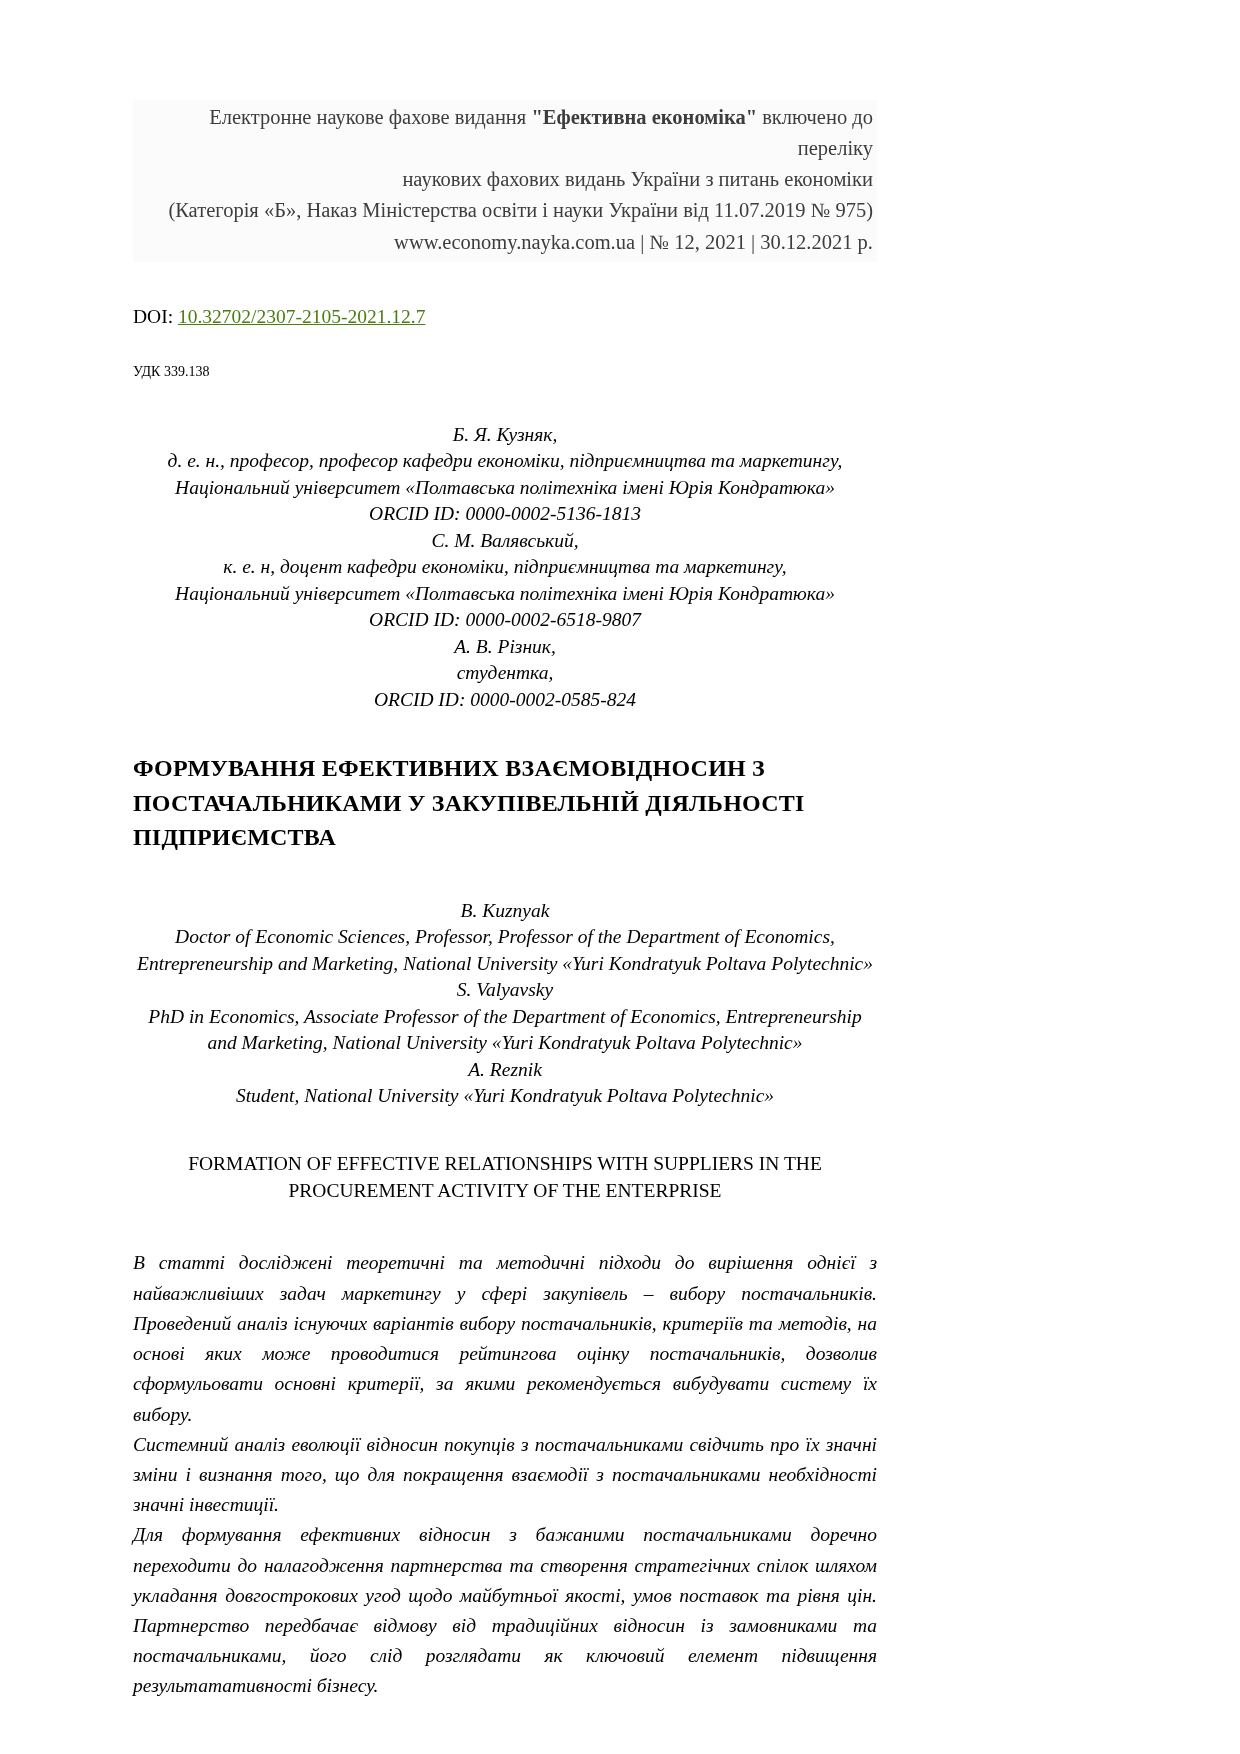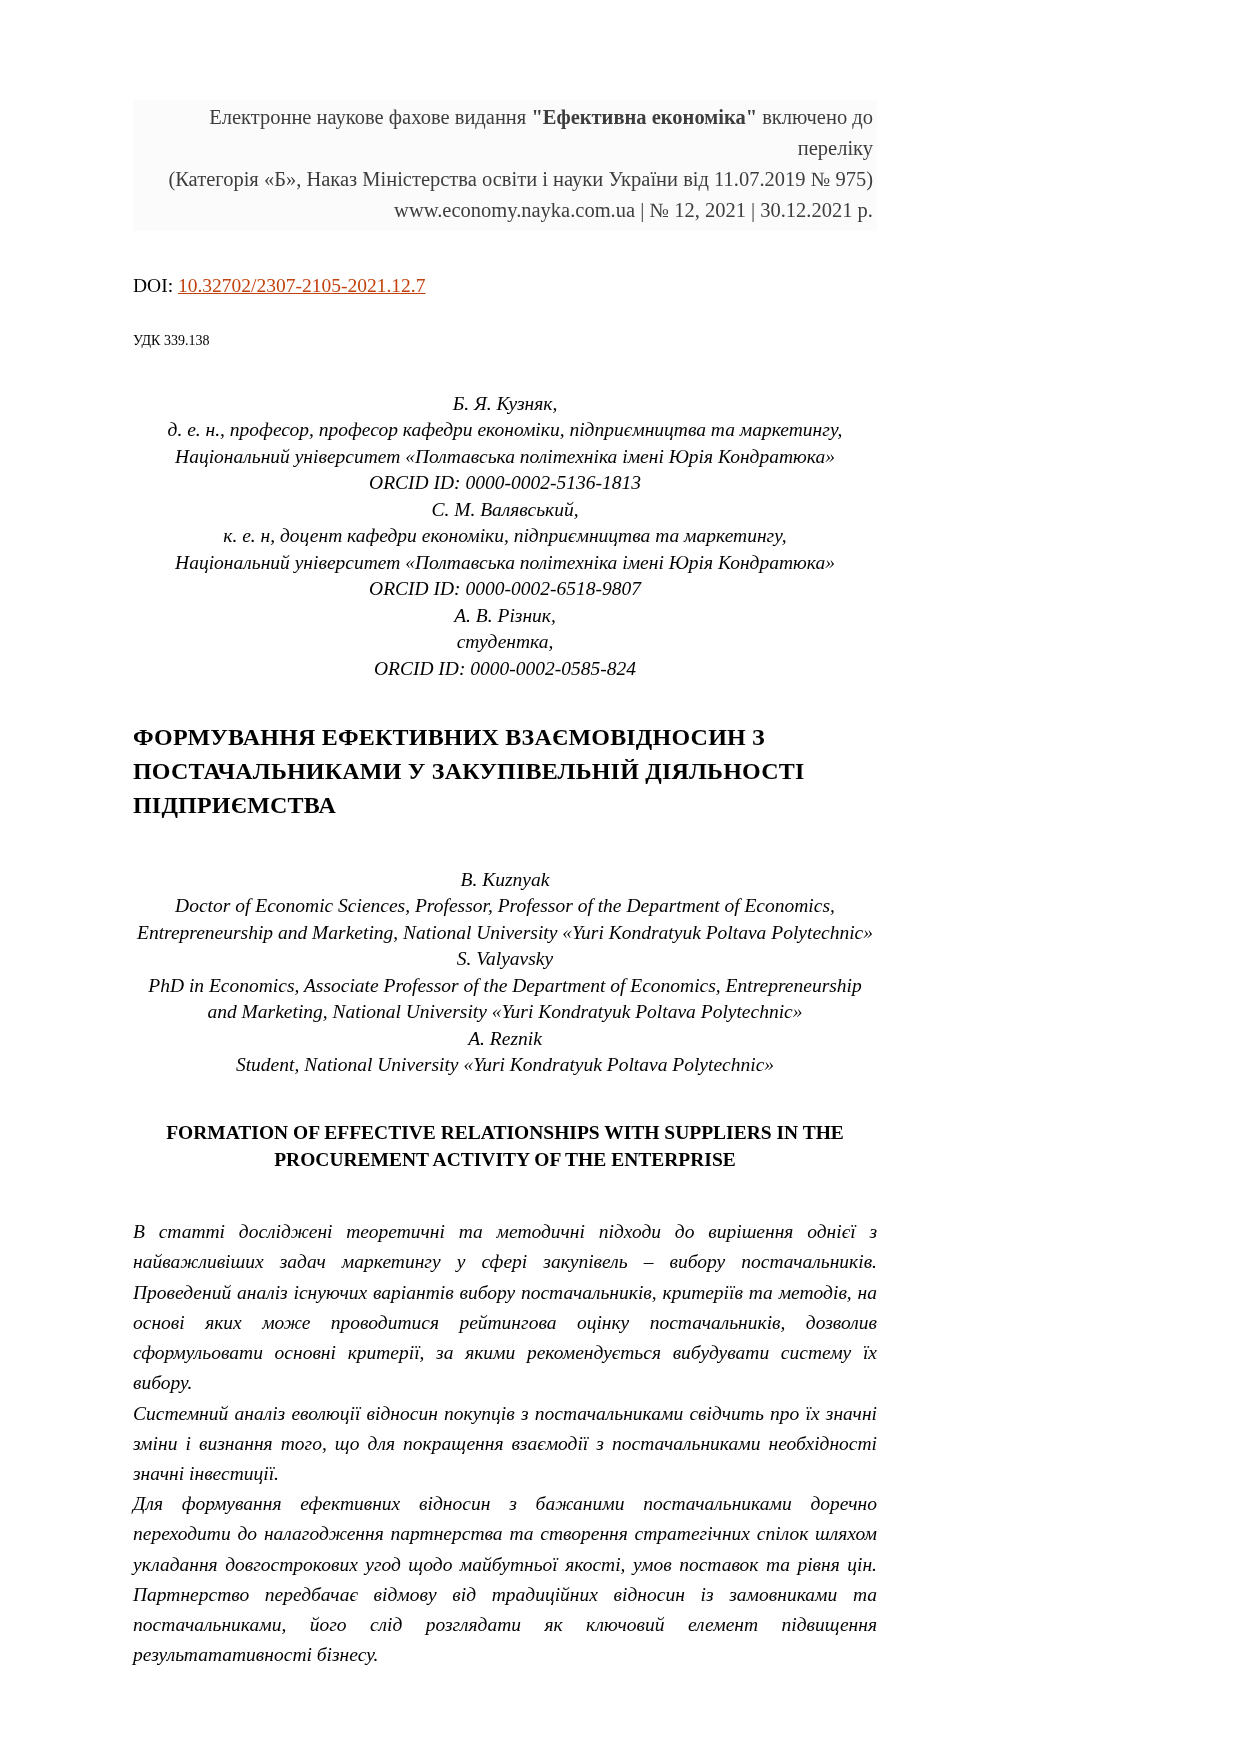--- a/index.html
+++ b/index.html
@@ -27,21 +27,21 @@
     padding: 2px 4px 4px 4px;
   }
   .masthead .bold { font-weight: bold; }
 
   
   .doi-line {
     margin-top: 44px;
     font-size: 19.5px;
   }
   .doi-line a {
-    color: #c2410c;
+    color: #4d7c0f;
     text-decoration: underline;
     cursor: pointer;
   }
 
   .udc-line {
     margin-top: 36px;
     font-size: 14px;
   }
 
   
@@ -67,21 +67,21 @@
     font-style: italic;
     text-align: center;
     font-size: 19.5px;
     line-height: 1.36;
   }
   .authors-en div { min-height: 26px; }
 
   .title-en {
     margin-top: 40px;
     text-align: center;
-    font-weight: bold;
+    font-weight: normal;
     font-size: 19.5px;
     line-height: 1.4;
   }
 
   
   .abstract {
     margin-top: 44px;
     font-style: italic;
     font-size: 19.5px;
     line-height: 1.55;
@@ -89,20 +89,21 @@
   }
   .abstract p { text-align: justify; }
 </style>
 </head>
 <body>
 
 <div class="page">
 
   <div class="masthead">
     <div><span>Електронне наукове фахове видання </span><span class="bold">"Ефективна економіка"</span><span> включено до переліку</span></div>
+    <div>наукових фахових видань України з питань економіки</div>
     <div>(Категорія «Б», Наказ Міністерства освіти і науки України від 11.07.2019 № 975)</div>
     <div>www.economy.nayka.com.ua | № 12, 2021 | 30.12.2021 р.</div>
   </div>
 
   <div class="doi-line">
     <span>DOI: </span><a href="#">10.32702/2307-2105-2021.12.7</a>
   </div>
 
   <div class="udc-line">УДК 339.138</div>
 

